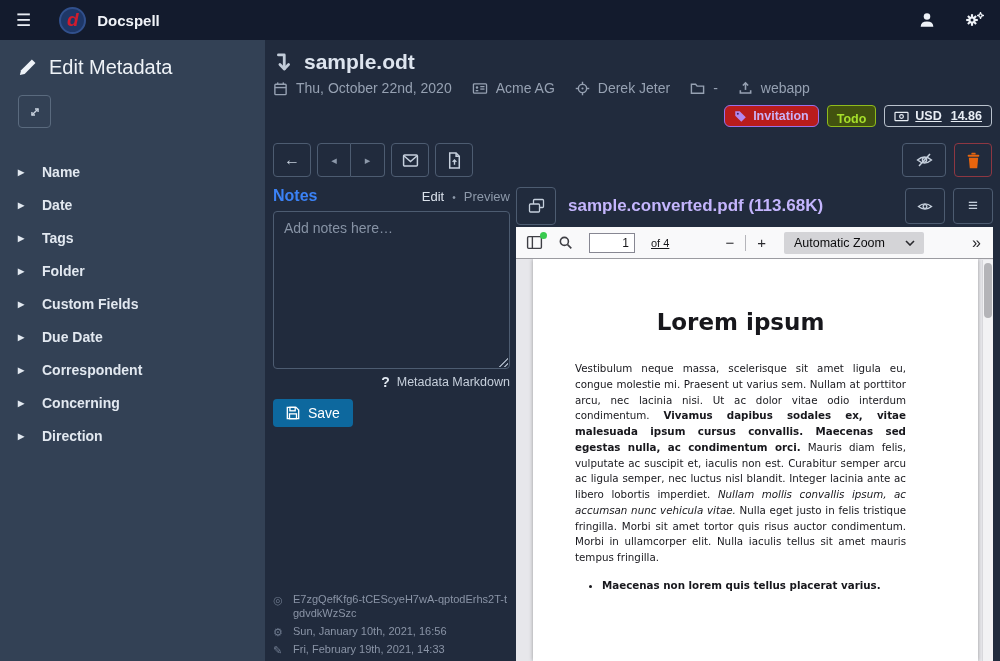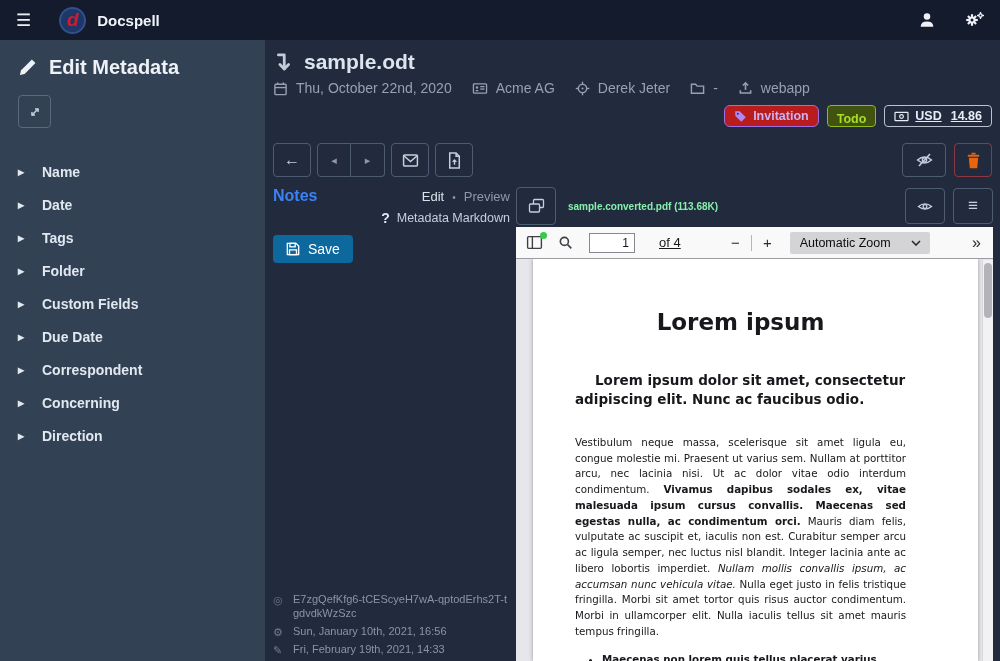--- a/index.html
+++ b/index.html
@@ -12,21 +12,21 @@
   .logo { width: 27px; height: 27px; border-radius: 50%; background: #1e3767; border: 2px solid #31508c;
           margin-left: 28px; display: flex; align-items: center; justify-content: center; overflow: hidden; }
   .logo-d { color: #cf1c2e; font-weight: bold; font-style: italic; font-size: 19px; line-height: 1; margin-top: -2px; }
   .app-title { color: #f0f3f8; font-weight: bold; font-size: 15px; margin-left: 11px; }
   .topbar-spacer { flex: 1; }
   .topbar-icon { color: #eef2f7; margin-left: 28px; cursor: pointer; display: flex; position: relative; }
 
   
   .layout { display: flex; height: 621px; }
   .sidebar { width: 265px; background: #334155; padding: 16px 0 0 18px; flex-shrink: 0; }
-  .sb-header { display: flex; align-items: center; gap: 12px; color: #eef2f7; font-size: 20px; font-weight: bold; }
+  .sb-header { display: flex; align-items: center; gap: 12px; color: #eef2f7; font-size: 20px; font-weight: normal; }
   .sb-expand { width: 33px; height: 33px; border: 1px solid #5a6a7e; border-radius: 4px; margin-top: 16px;
                display: flex; align-items: center; justify-content: center; color: #c9d2de; cursor: pointer; }
   .sb-items { margin-top: 28px; }
   .sb-item { display: flex; align-items: center; gap: 15px; padding: 8px 0; margin-bottom: 1px;
              color: #e2e8f0; font-weight: bold; font-size: 14px; cursor: pointer; }
   .sb-caret { font-size: 12px; width: 9px; line-height: 1; }
 
   .main { flex: 1; display: flex; flex-direction: column; padding-left: 8px; min-width: 0; }
 
   
@@ -82,32 +82,32 @@
   .notes-spacer { flex: 1; }
   .info-block { margin-bottom: 3px; font-size: 11px; color: #8a94a6; line-height: 1.32; }
   .info-row { display: flex; gap: 8px; margin-top: 3px; }
   .info-icon { color: #6f7b8f; width: 12px; flex-shrink: 0; font-size: 11px; padding-top: 1px; display: flex; }
   .info-text { word-break: break-all; }
 
   
   .pdf-col { flex: 1; min-width: 0; margin-right: 7px; display: flex; flex-direction: column; }
   .pdf-head { display: flex; align-items: center; gap: 8px; }
   .pdf-attach-btn { width: 40px; height: 38px; }
-  .pdf-filename { flex: 1; color: #86efac; font-weight: bold; font-size: 10px; margin-left: 4px;
+  .pdf-filename { flex: 1; color: #c4b5fd; font-weight: bold; font-size: 17px; margin-left: 4px;
                   white-space: nowrap; overflow: hidden; }
   .pdf-head-btn { width: 40px; height: 36px; }
 
   .pdf-toolbar { height: 32px; margin-top: 2px; background: #f9f9fa; border-bottom: 1px solid #9b9ba0;
                  display: flex; align-items: center; padding: 0 10px; color: #17171a; }
   .pt-icon { color: #3e3e44; display: flex; position: relative; cursor: pointer; }
   .green-dot { position: absolute; top: -3px; right: -4px; width: 7px; height: 7px; border-radius: 50%; background: #38ca4e; }
   .pt-search { margin-left: 15px; }
   .page-input { margin-left: 16px; width: 46px; height: 20px; border: 1px solid #878792; background: #fff;
                 font-size: 12px; text-align: right; padding-right: 5px; font-family: inherit; color: #17171a; }
-  .of-label { margin-left: 24px; font-size: 13px; text-decoration: underline; }
+  .of-label { margin-left: 16px; font-size: 11px; text-decoration: underline; }
   .pt-mid { margin-left: auto; display: flex; align-items: center; }
   .pt-btn { color: #2a2a2e; font-size: 15px; padding: 0 8px; cursor: pointer; line-height: 1; }
   .pt-divider { width: 1px; height: 16px; background: #b5b5ba; margin: 0 3px; }
   .zoom-select { margin-left: 10px; height: 22px; background: #d4d4d7; border-radius: 2px; display: flex;
                  align-items: center; font-size: 12.5px; color: #0c0c0d; padding: 0 9px 0 10px; gap: 20px; cursor: pointer; }
   .pt-dblchev { margin-left: auto; font-size: 16px; color: #2a2a2e; padding-right: 2px; cursor: pointer; }
 
   .pdf-body { flex: 1; min-height: 0; background: #e7e7eb; position: relative; overflow: hidden; padding: 0 15px 0 17px; }
   .pdf-page { background: #fff; height: 100%; box-shadow: 0 0 4px rgba(0,0,0,.35);
               padding: 50px 72px 0 42px; font-family: "DejaVu Sans", sans-serif; color: #17171c; }
@@ -351,20 +351,24 @@
 
     <div class="content-row">
 
       <div class="notes-col">
         <div class="notes-head">
           <span class="notes-title">Notes</span>
           <span class="notes-edit">Edit</span>
           <span class="notes-dot">•</span>
           <span class="notes-preview">Preview</span>
         </div>
+        <div class="notes-ta-wrap">
+          <textarea class="notes-input" placeholder="Add notes here…" style=""></textarea>
+          <span class="resize-handle"></span>
+        </div>
         <div class="md-hint">
           <span class="md-q">?</span>
           <span>Metadata Markdown</span>
         </div>
         <button class="save-btn">
           <svg width="14" height="14" viewBox="0 0 16 16" fill="none" stroke="currentColor" stroke-width="1.5">
               <path d="M1.5 1.5 H11.5 L14.5 4.5 V14.5 H1.5 Z"></path>
               <rect x="4.5" y="1.5" width="6" height="4"></rect>
               <rect x="4" y="9" width="8" height="5.5"></rect>
             </svg>
@@ -433,21 +437,20 @@
                   <polyline points="1,1 5,5 9,1"></polyline>
                 </svg>
             </span>
           </span>
           <span class="pt-dblchev">»</span>
         </div>
 
         <div class="pdf-body">
           <div class="pdf-page">
             <div class="pp-title">Lorem ipsum</div>
-            <div class="pp-subtitle">Lorem ipsum dolor sit amet, consectetur adipiscing elit. Nunc ac faucibus odio.</div>
             <div class="pp-body"><span>Vestibulum neque massa, scelerisque sit amet ligula eu, congue molestie mi. Praesent ut varius sem. Nullam at porttitor arcu, nec lacinia nisi. Ut ac dolor vitae odio interdum condimentum. </span><span style="font-weight: bold;">Vivamus dapibus sodales ex, vitae malesuada ipsum cursus convallis. Maecenas sed egestas nulla, ac condimentum orci.</span><span> Mauris diam felis, vulputate ac suscipit et, iaculis non est. Curabitur semper arcu ac ligula semper, nec luctus nisl blandit. Integer lacinia ante ac libero lobortis imperdiet. </span><span style="font-style: italic;">Nullam mollis convallis ipsum, ac accumsan nunc vehicula vitae.</span><span> Nulla eget justo in felis tristique fringilla. Morbi sit amet tortor quis risus auctor condimentum. Morbi in ullamcorper elit. Nulla iaculis tellus sit amet mauris tempus fringilla.</span></div>
             <ul class="pp-list">
               <li><span style="font-weight: bold;">Maecenas non lorem quis tellus placerat varius.</span></li>
 
             </ul>
           </div>
           <div class="pdf-scrollbar">
             <div class="pdf-scroll-thumb"></div>
           </div>
         </div>

